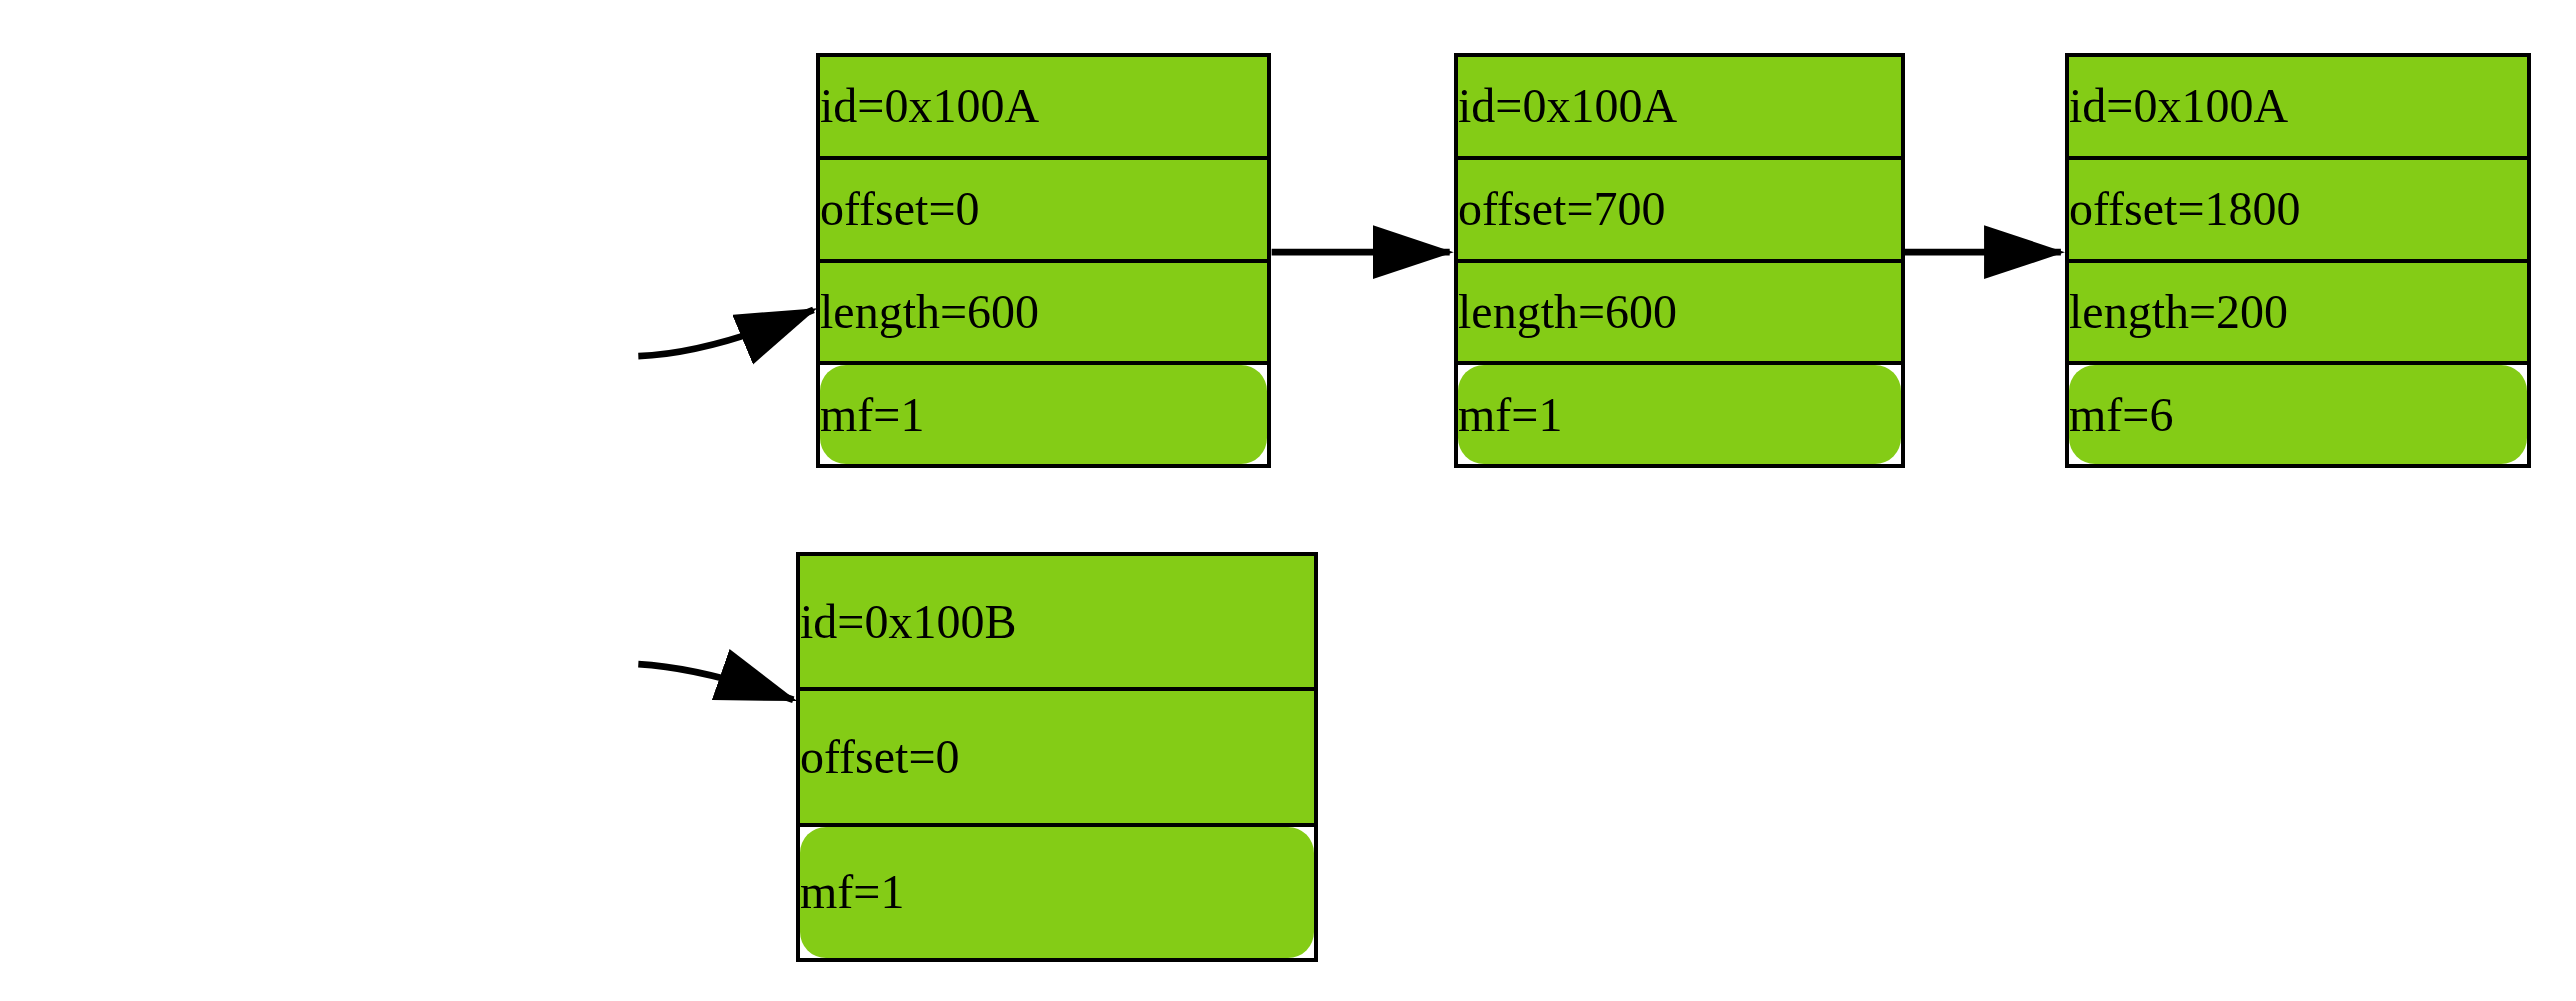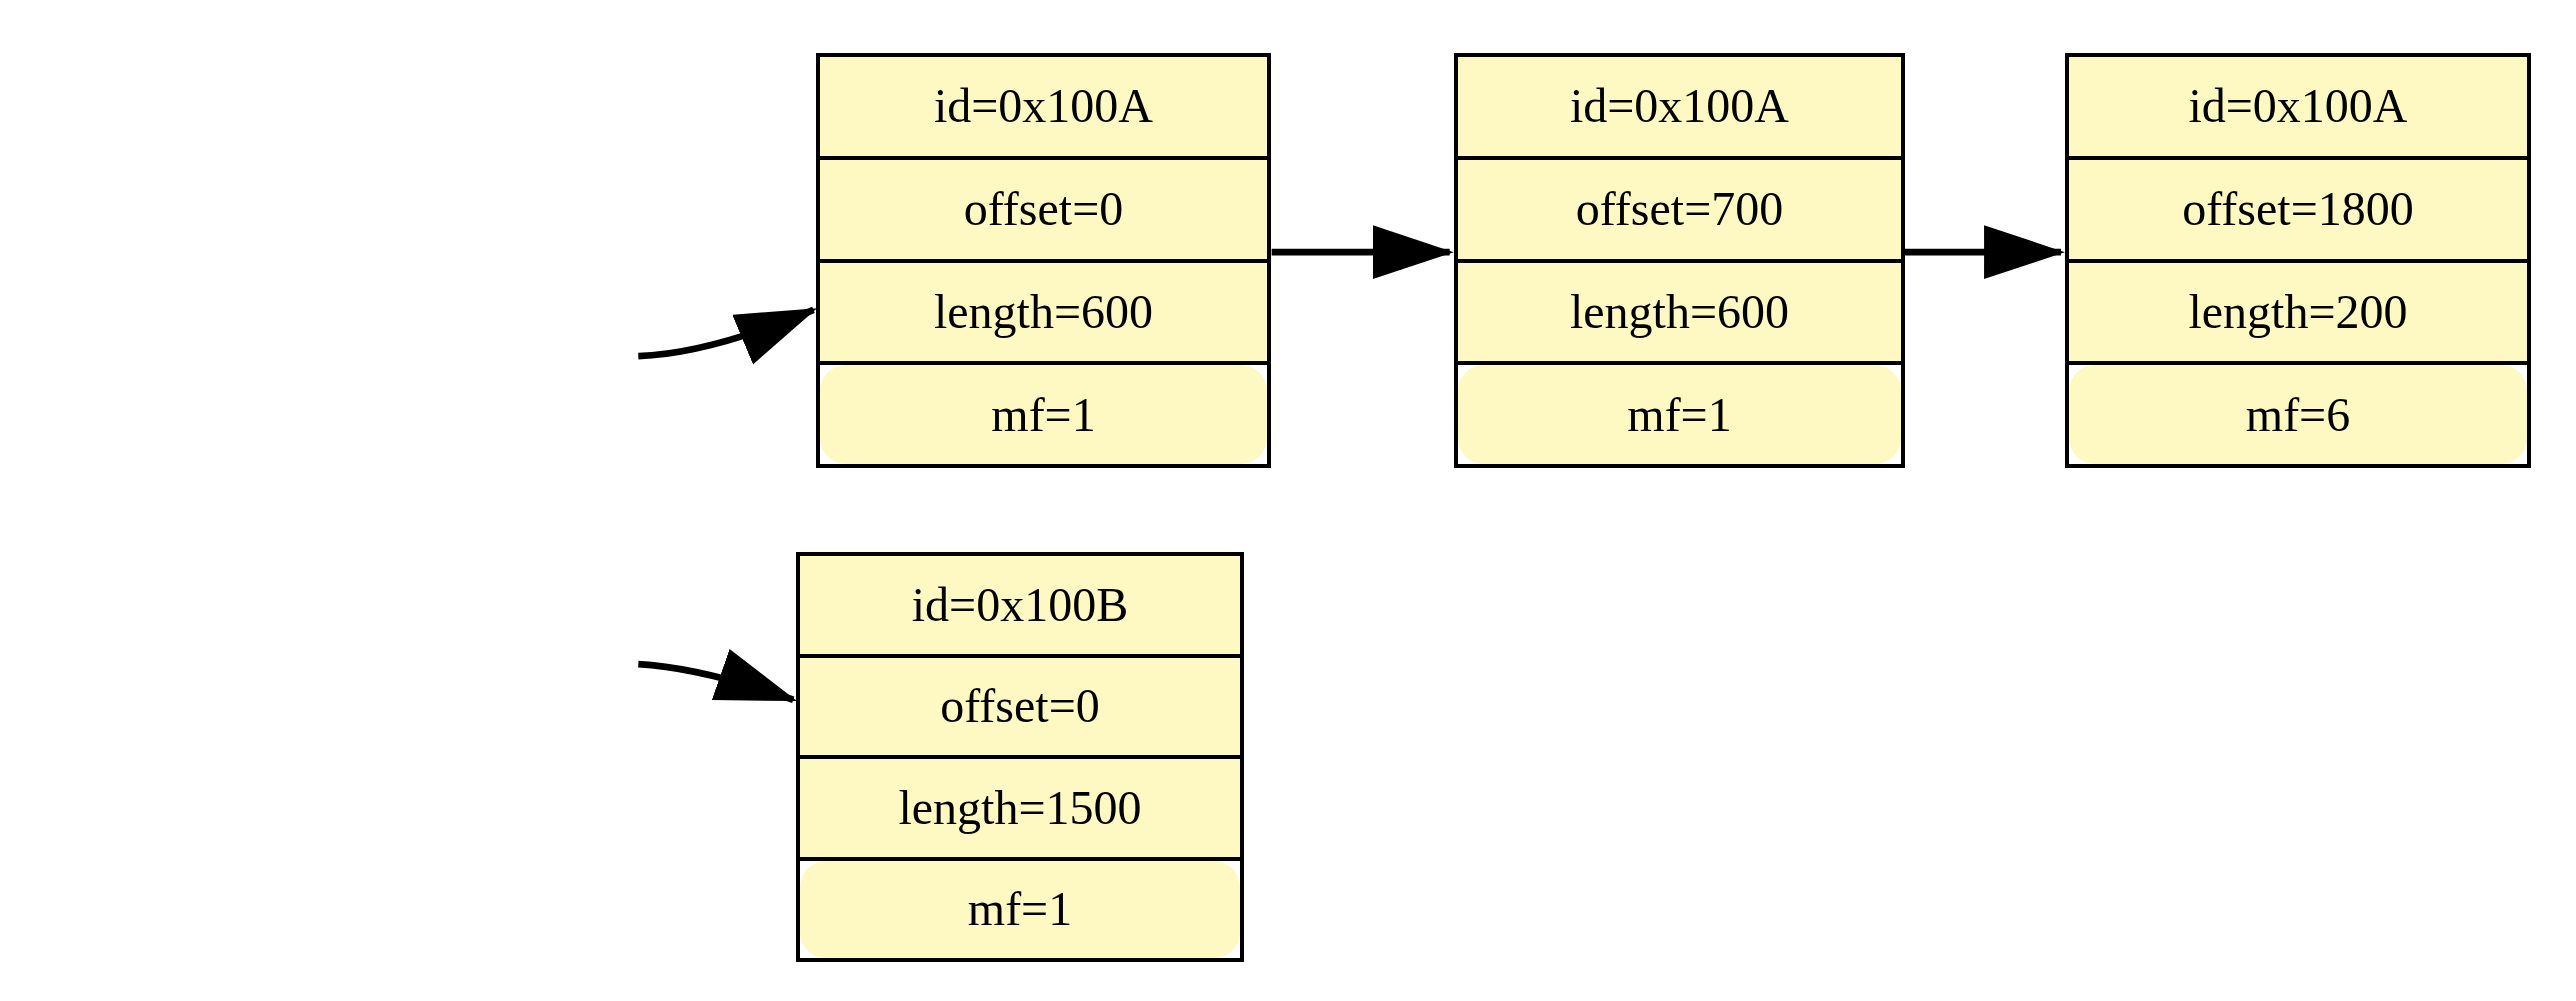--- a/index.html
+++ b/index.html
@@ -27,23 +27,23 @@
     border: 4.8px solid #000000;
     background: #ffffff;
     display: flex;
     flex-direction: column;
   }
   .node-cell {
     box-sizing: border-box;
     flex: 1 1 0;
     display: flex;
     align-items: center;
-    justify-content: center;
+    justify-content: flex-start;
     border-bottom: 4.8px solid #000000;
-    background: #fef9c3;
+    background: #84cc16;
     white-space: nowrap;
     line-height: 1;
   }
   .node-cell:last-child {
     border-bottom: none;
     border-radius: 26px;
   }
 
   
   #flow-table {
@@ -74,21 +74,21 @@
   }
   #packet-a3 {
     left: 2065px;
     top: 53px;
     width: 466px;
     height: 415px;
   }
   #packet-b1 {
     left: 796px;
     top: 552px;
-    width: 448px;
+    width: 522px;
     height: 410px;
   }
 
   
   #connectors {
     position: absolute;
     left: 0;
     top: 0;
     width: 2576px;
     height: 1001px;
@@ -147,23 +147,20 @@
   </div>
 
   <div class="node-box packet-box" id="packet-b1">
     <div class="node-cell">
       <span>id=0x100B</span>
     </div>
     <div class="node-cell">
       <span>offset=0</span>
     </div>
     <div class="node-cell">
-      <span>length=1500</span>
-    </div>
-    <div class="node-cell">
       <span>mf=1</span>
     </div>
   </div>
 
   <svg id="connectors" viewBox="0 0 2676 1040">
     <defs>
       <marker id="ah" markerWidth="12" markerHeight="12" refX="11.4" refY="4" orient="auto" markerUnits="strokeWidth">
         <path d="M0,0 L12,4 L0,8 z" fill="#000000"></path>
       </marker>
     </defs>

